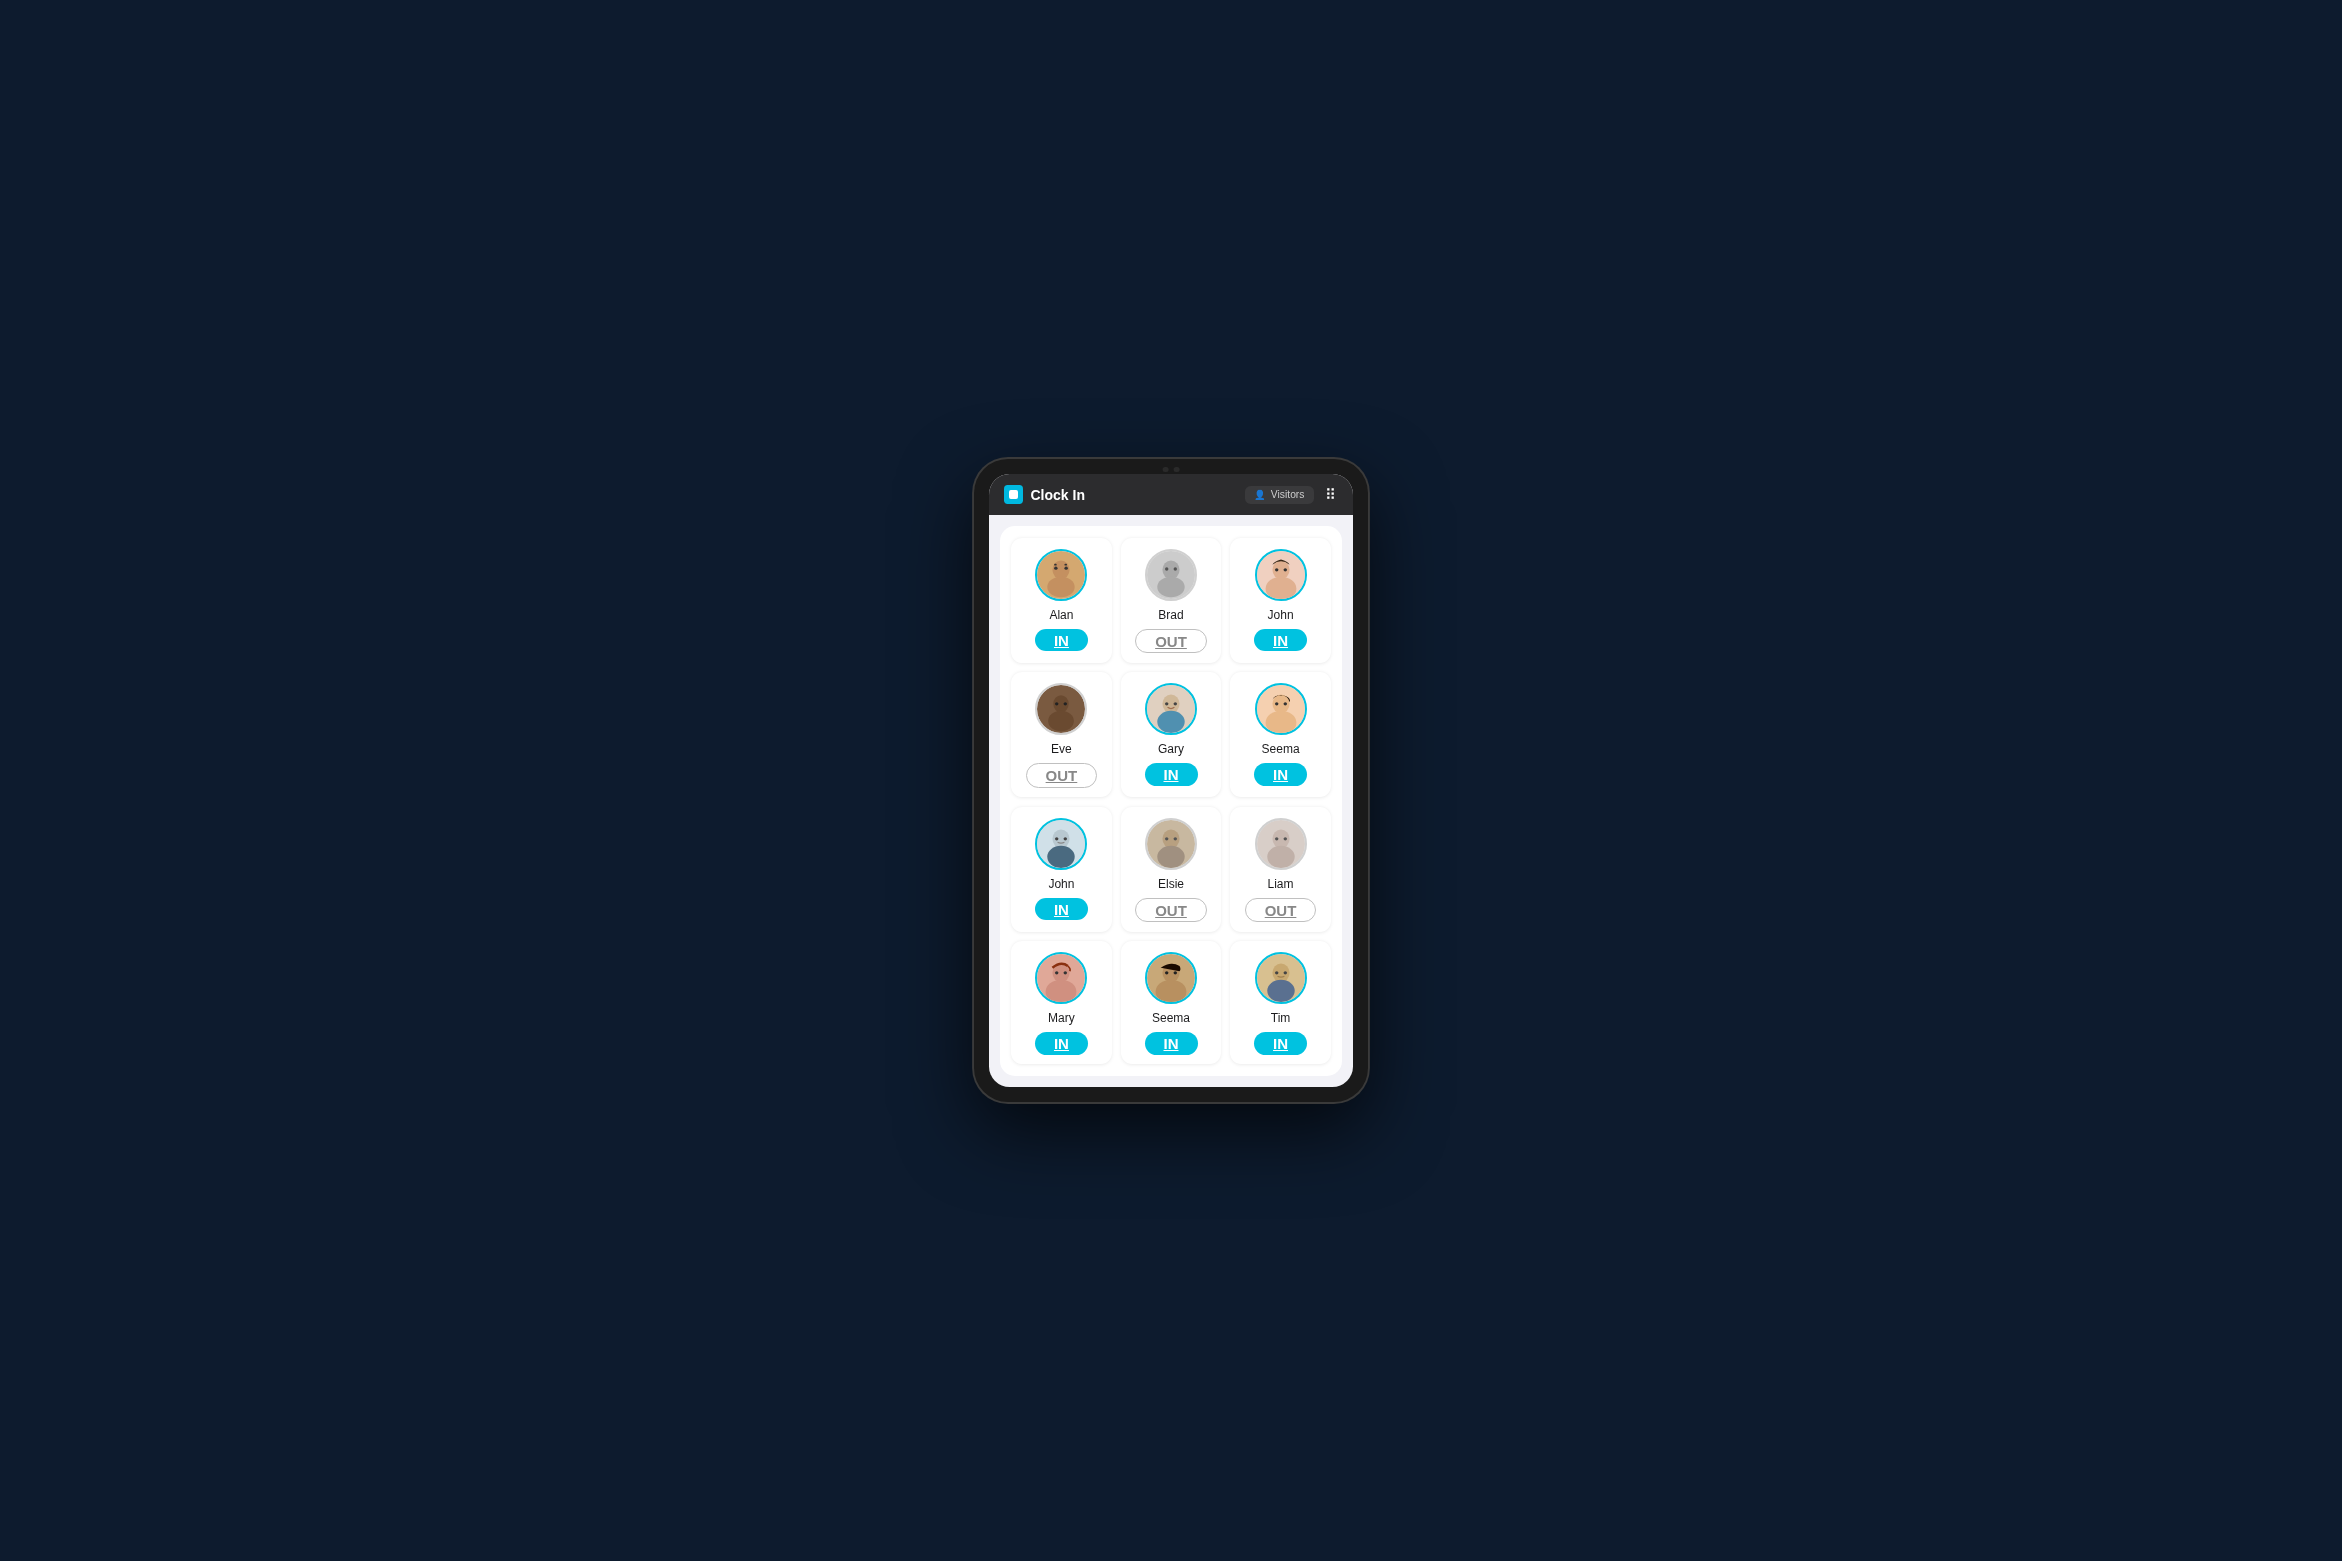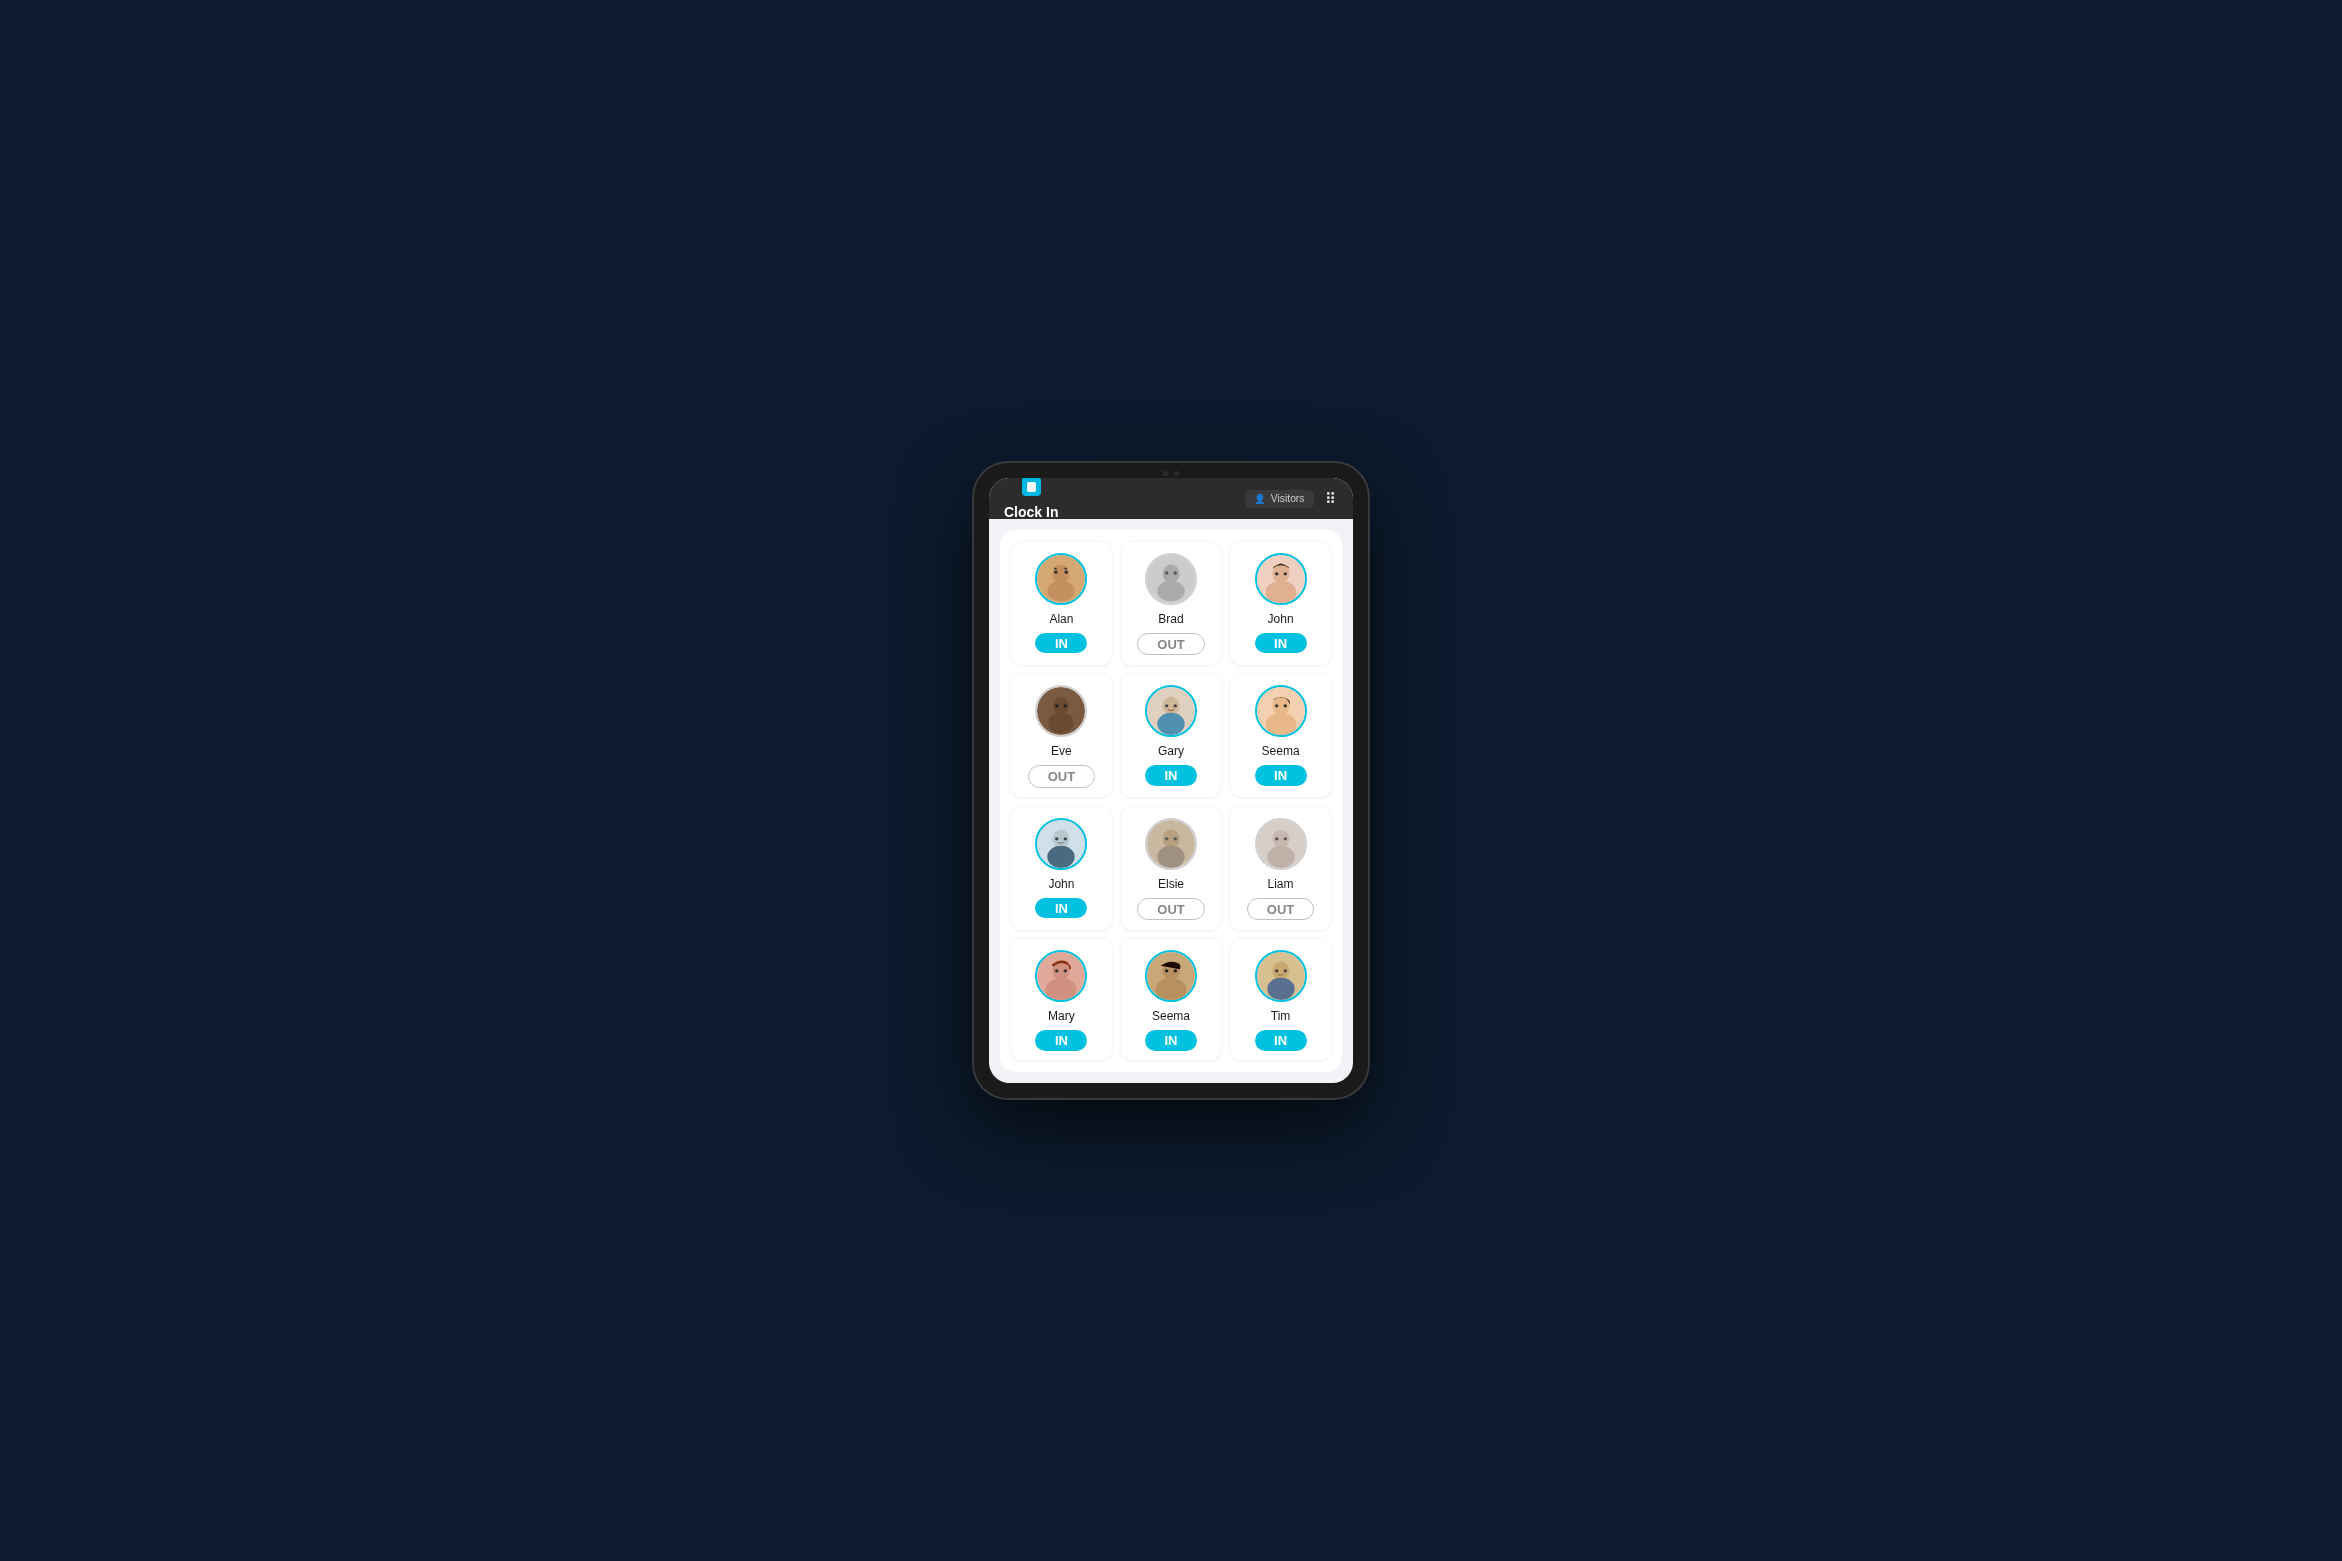--- a/index.html
+++ b/index.html
@@ -52,21 +52,20 @@
       align-items: center;
       justify-content: space-between;
       padding: 9.4px 15px;
       height: 41px;
     }
 
     .app-title-area {
       display: flex;
       align-items: center;
       gap: 7.5px;
-      flex-direction: column;
     }
 
     .app-icon {
       width: 19px;
       height: 19px;
       background: #00b8e0;
       border-radius: 3.7px;
       display: flex;
       align-items: center;
       justify-content: center;
@@ -160,24 +159,25 @@
     .employee-name {
       font-size: 12px;
       font-weight: 500;
       color: #1c1c1e;
       text-align: center;
     }
 
     .status-badge {
       border-radius: 19px;
       padding: 2.8px 19px;
-      font-size: 13px;
+      font-size: 15px;
       font-weight: 700;
       text-align: center;
       min-width: 52px;
+      text-decoration: underline;
     }
 
     .status-badge.in {
       background: #00c2e0;
       color: white;
     }
 
     .status-badge.out {
       background: transparent;
       border: 1.4px solid #c0c0c0;

